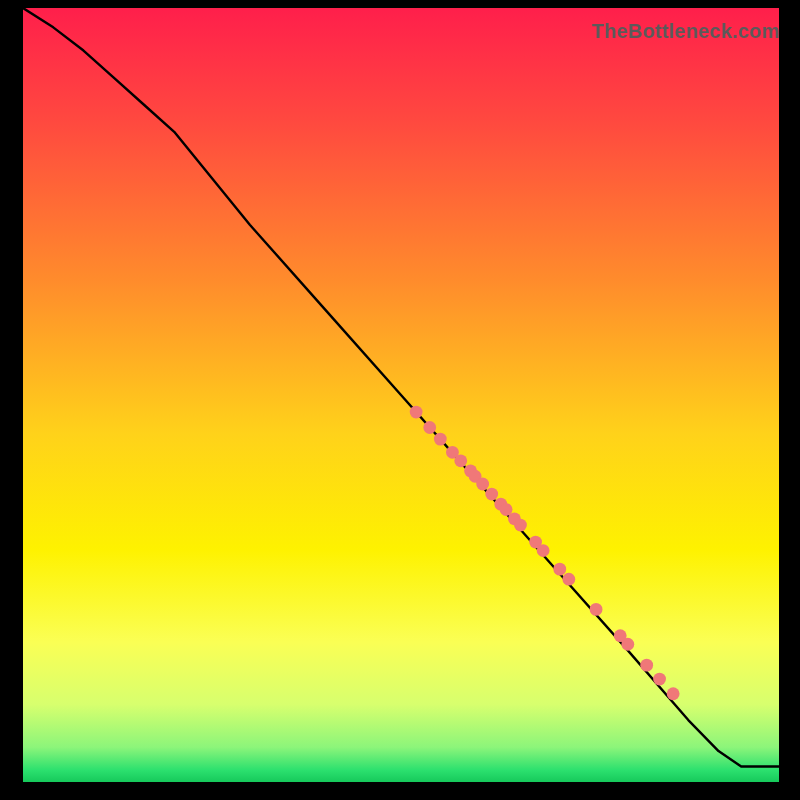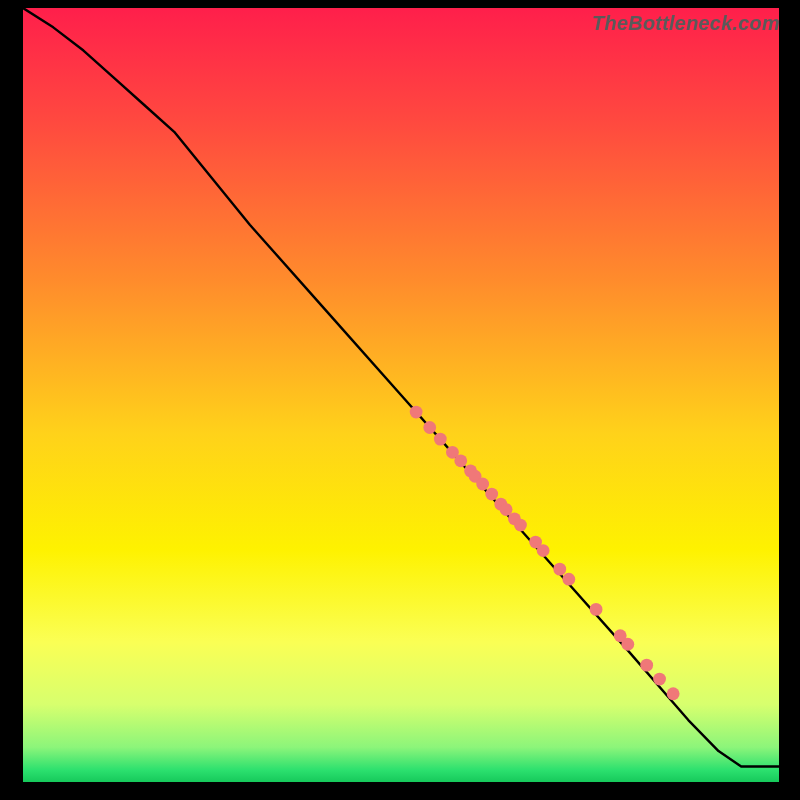--- a/index.html
+++ b/index.html
@@ -25,28 +25,27 @@
   }
   .plot svg {
     position: absolute;
     left: 0;
     top: 0;
     width: 756px;
     height: 774px;
   }
   .watermark {
     position: absolute;
-    top: 12px;
+    top: 20px;
     right: 20px;
     color: #5a5a5a;
     font-size: 20px;
     font-weight: 600;
     letter-spacing: 0.2px;
     user-select: none;
-    font-style: italic;
   }
 </style>
 </head>
 <body>
 
 <div class="stage">
   <div class="plot">
     <svg viewBox="0 0 756 774" preserveAspectRatio="none">
       <defs>
         <linearGradient id="bg-grad" x1="0" y1="0" x2="0" y2="1">

